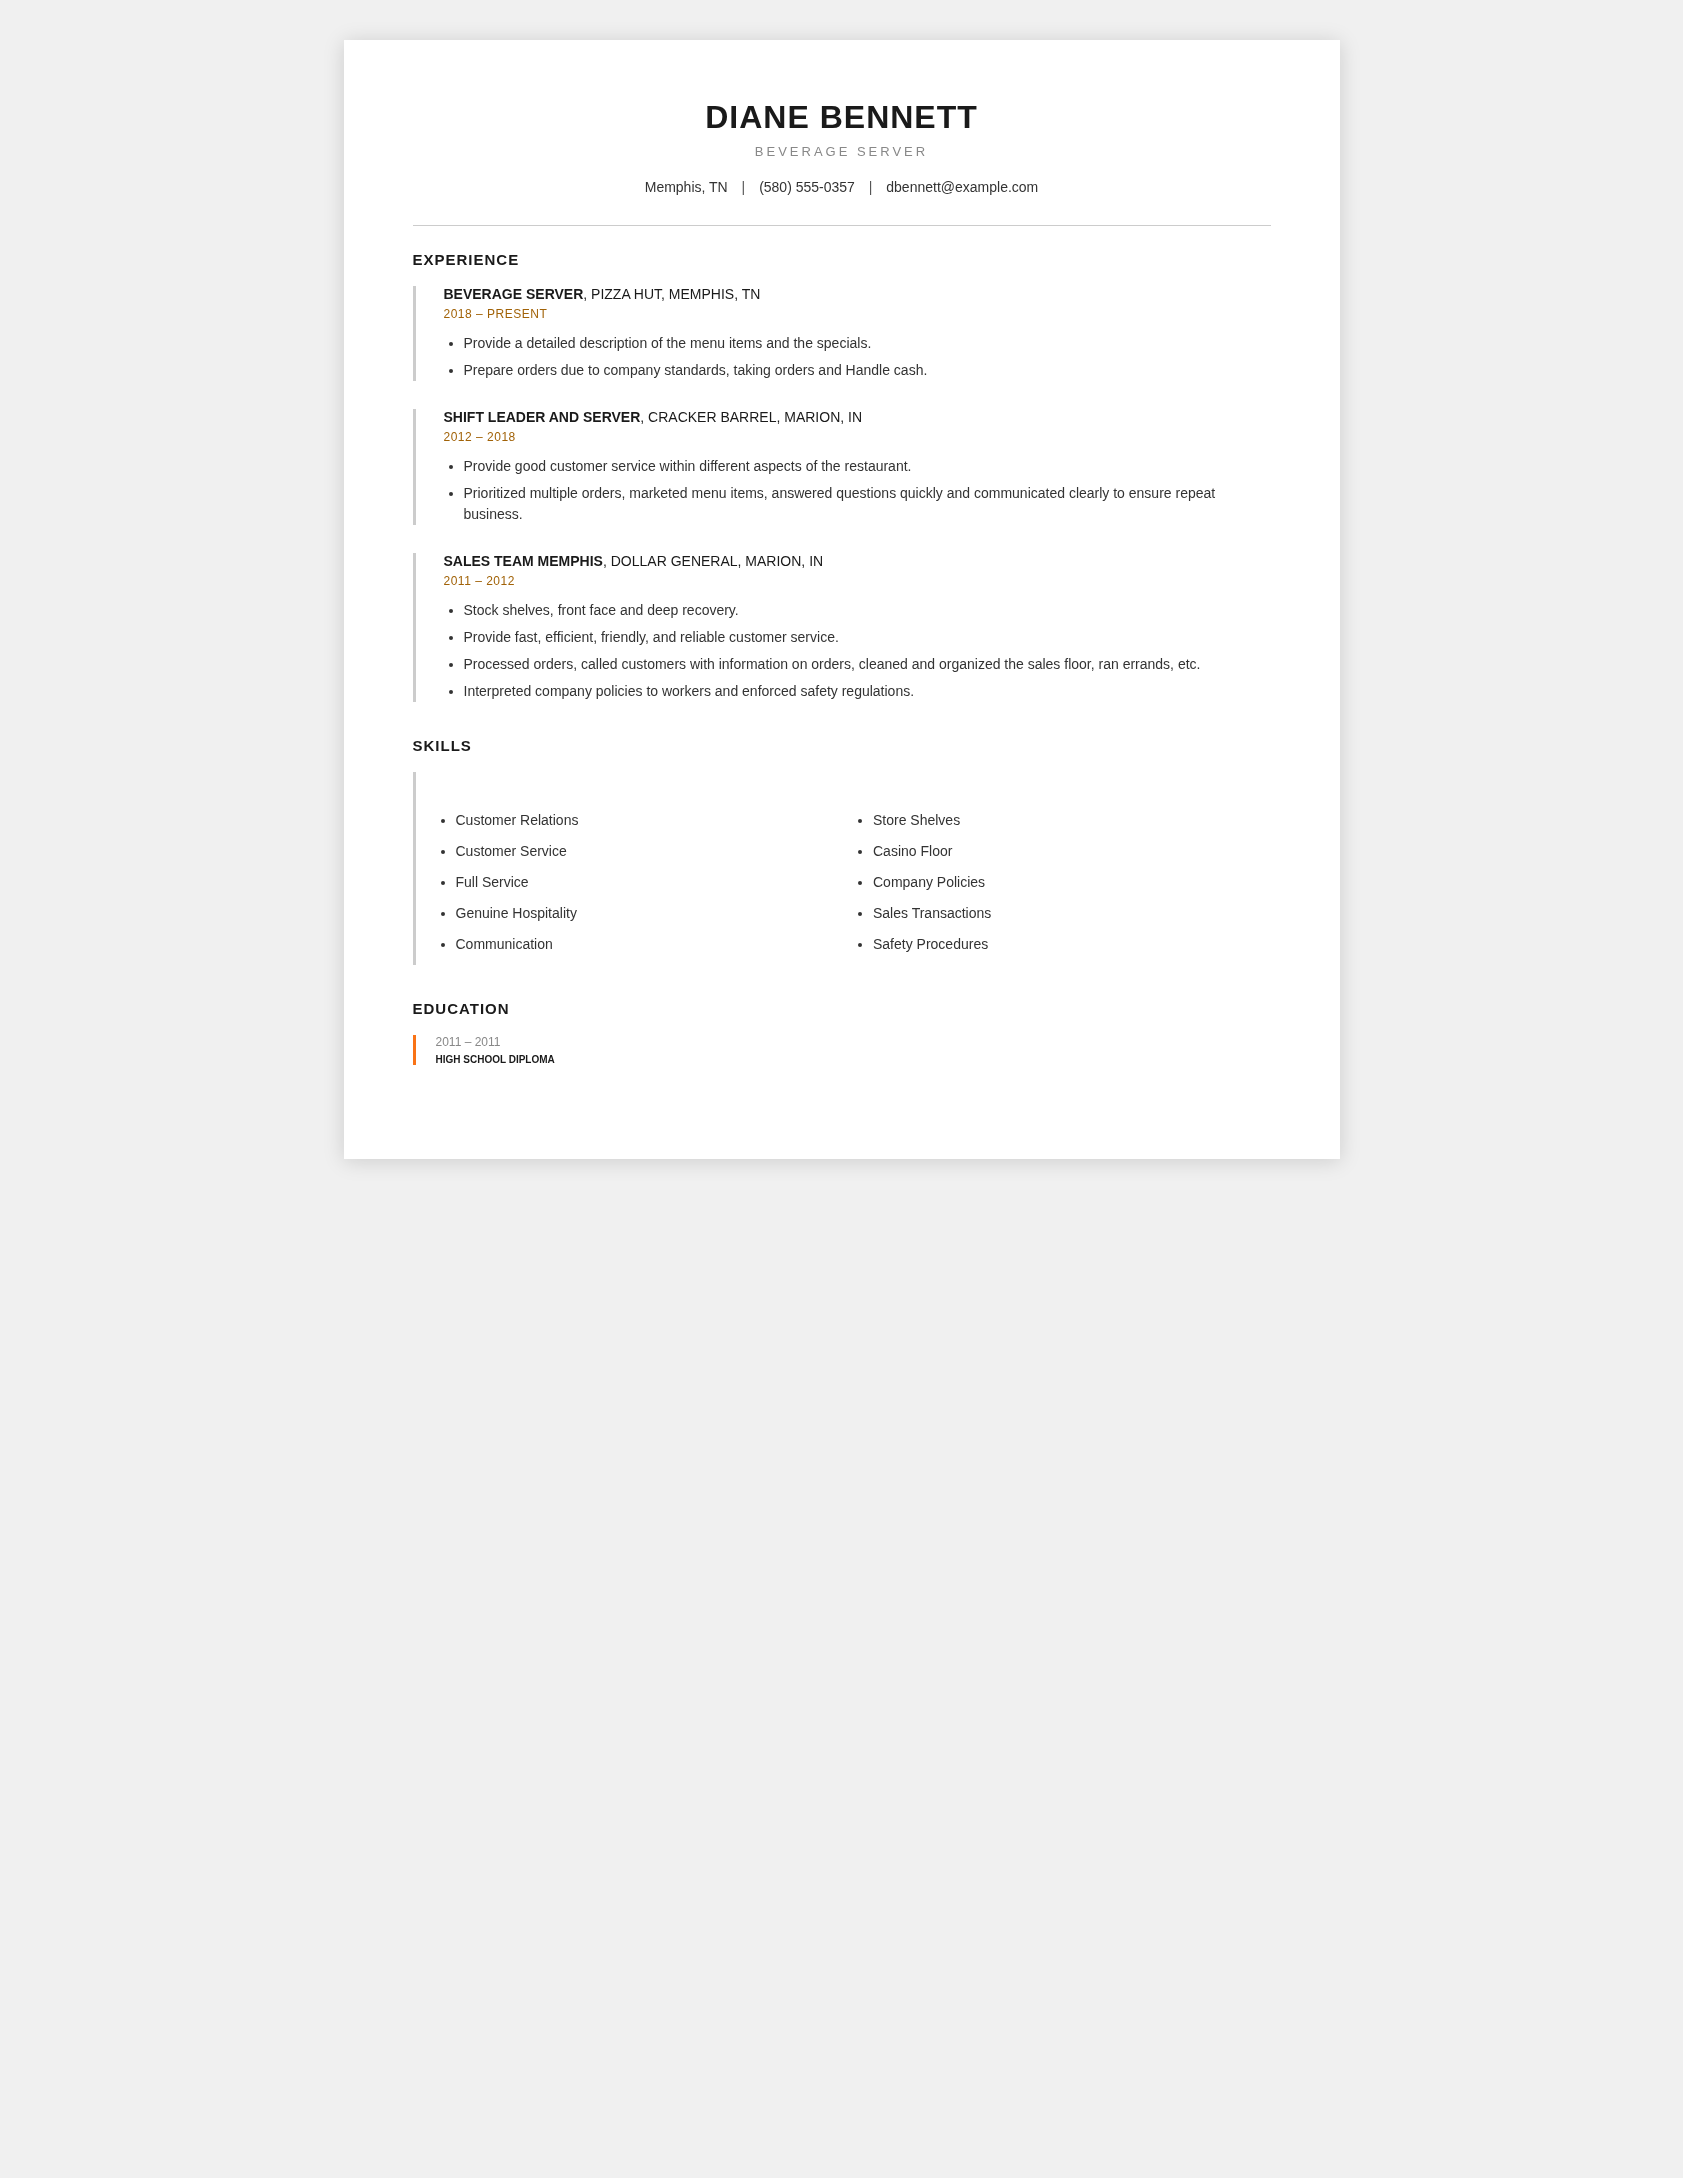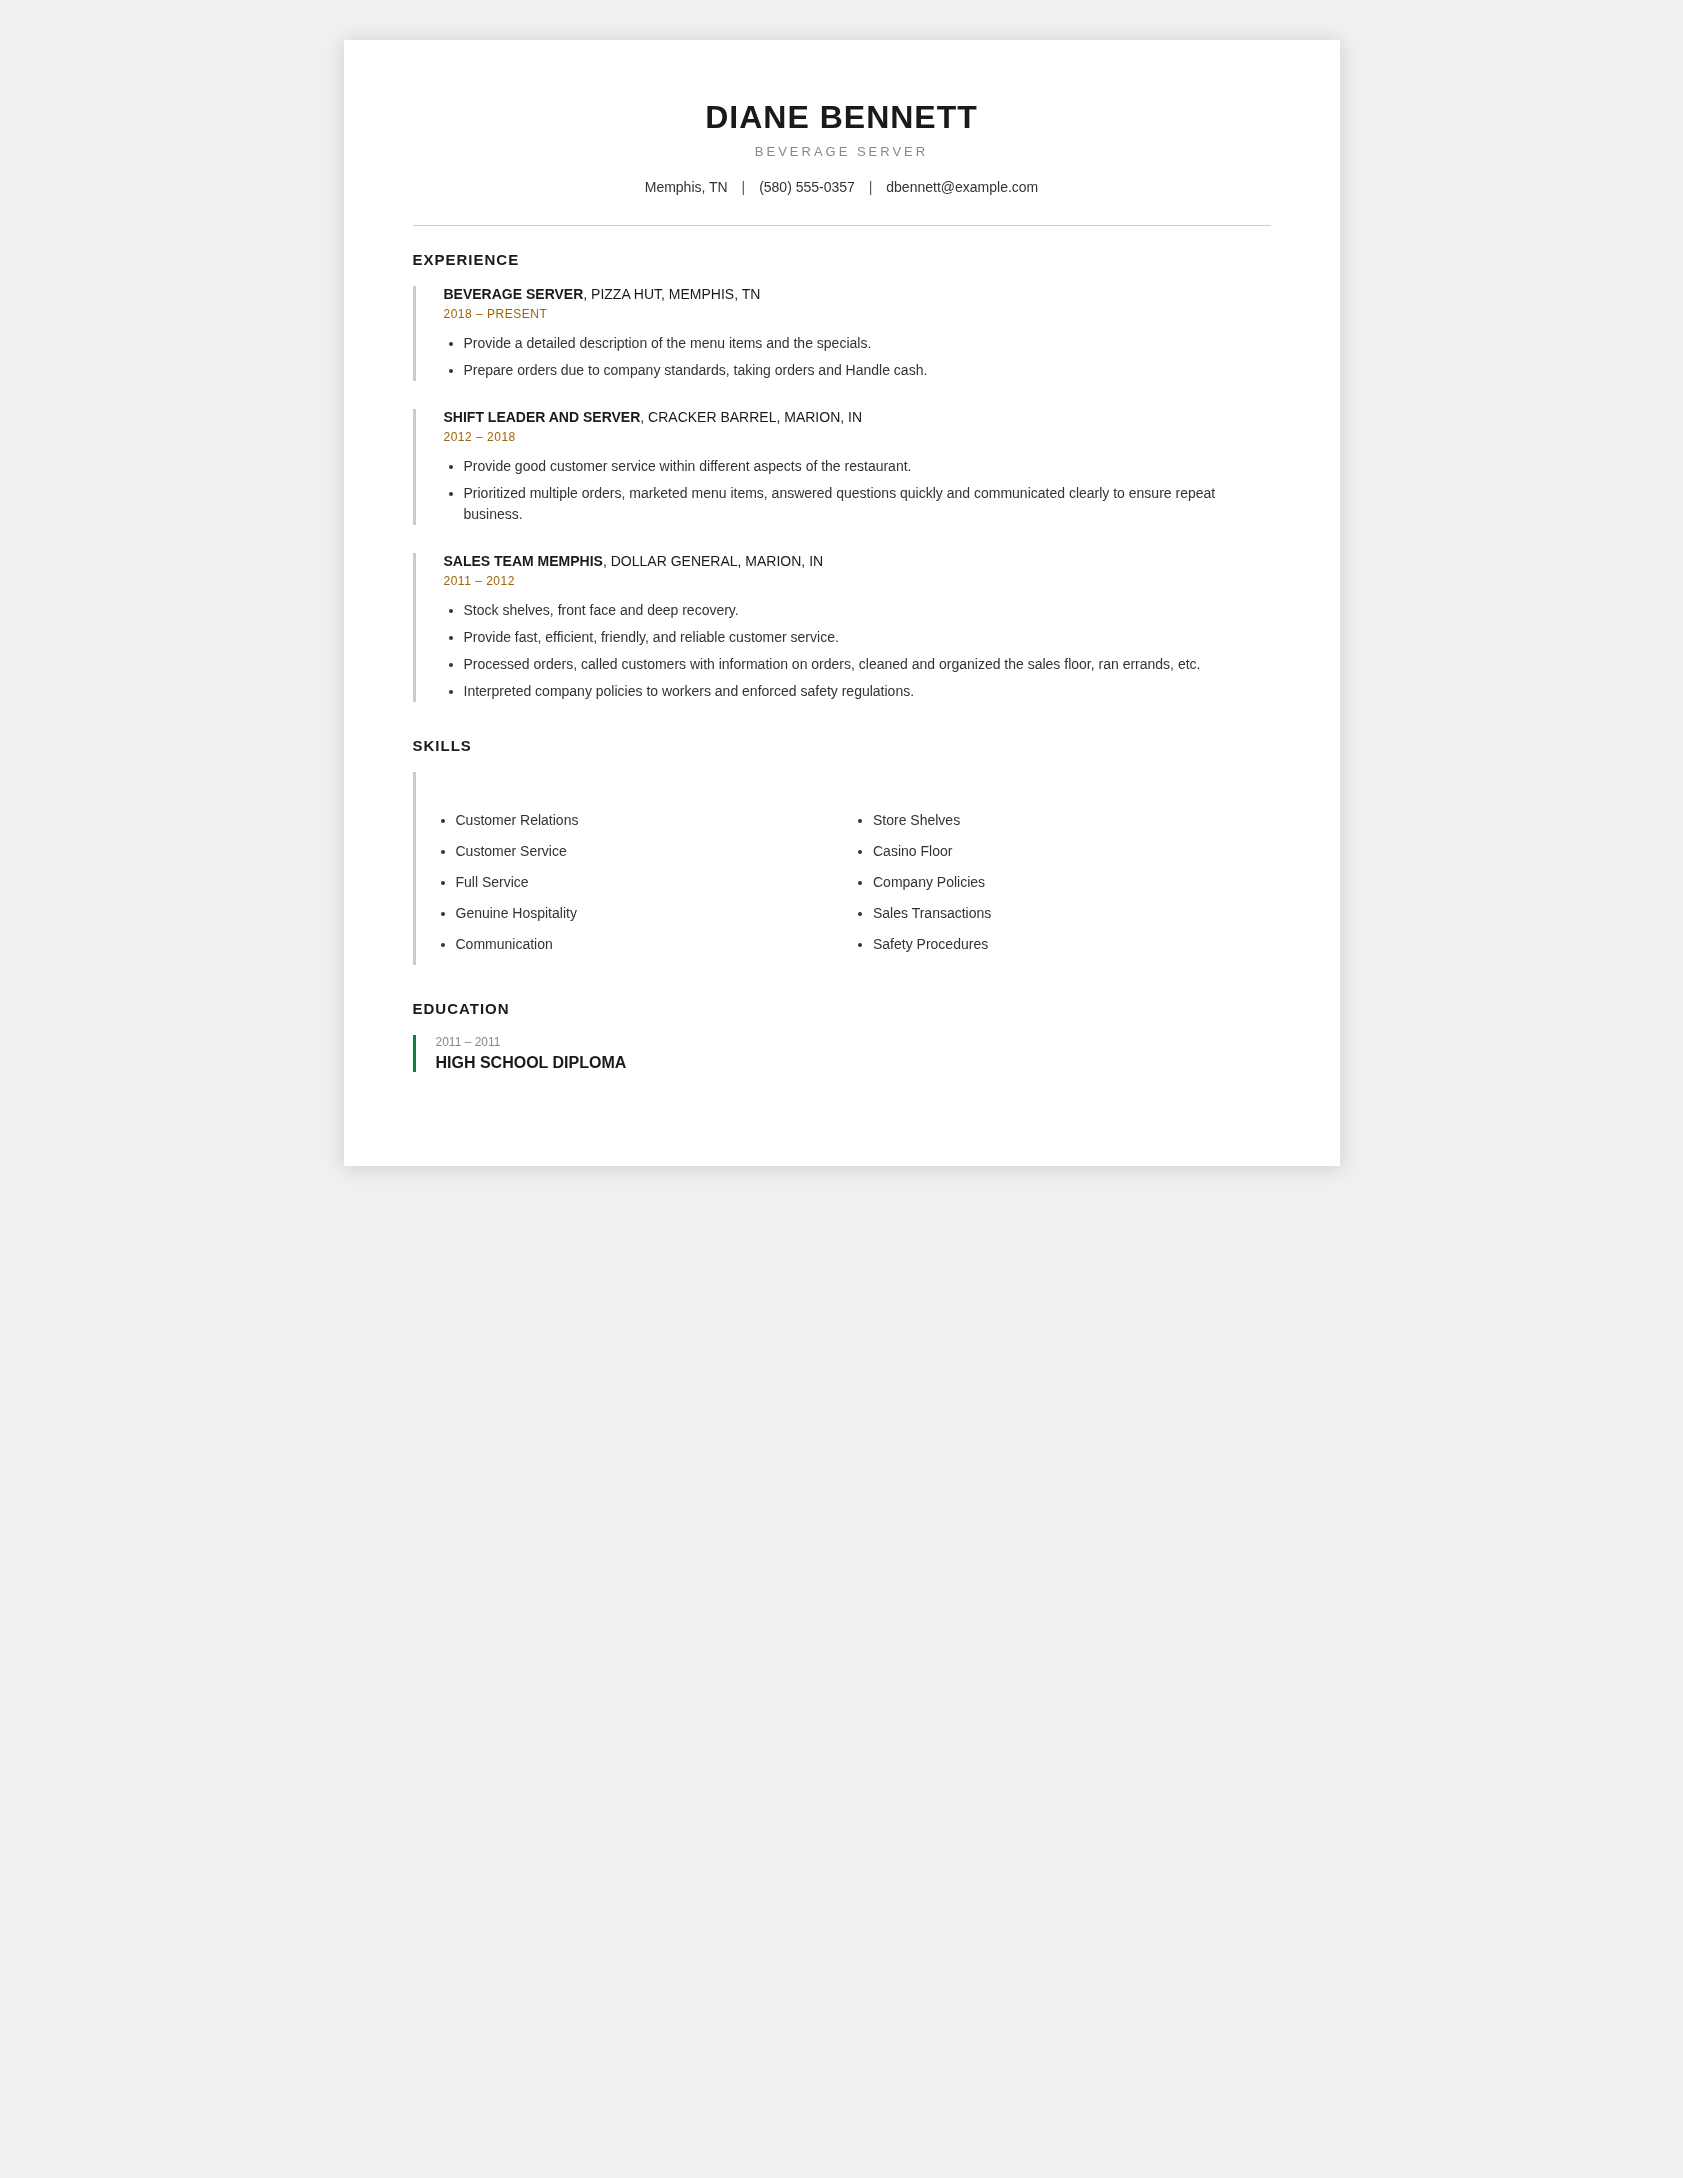--- a/index.html
+++ b/index.html
@@ -139,32 +139,32 @@
     .skills-column li {
       font-size: 14px;
       color: #333333;
       font-family: Arial, sans-serif;
       margin-bottom: 10px;
       line-height: 1.5;
     }
 
     .education-item {
       padding-left: 20px;
-      border-left: 3px solid #15803d;
+      border-left: 3px solid #f97316;
     }
 
     .edu-date {
       font-size: 12px;
       color: #888888;
       font-family: Arial, sans-serif;
       margin-bottom: 5px;
     }
 
     .edu-degree {
-      font-size: 16px;
+      font-size: 10px;
       font-weight: 900;
       font-family: Arial, sans-serif;
       color: #1a1a1a;
     }
   </style>
 </head>
 <body>
 
 <div class="resume-page">
 

